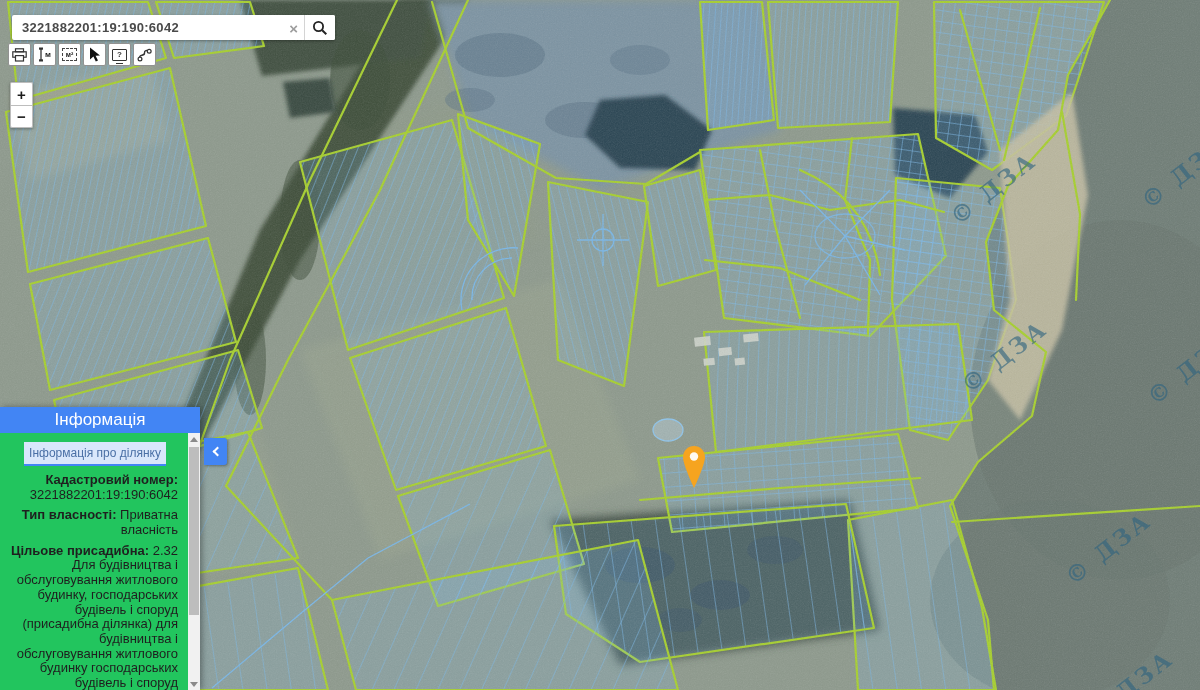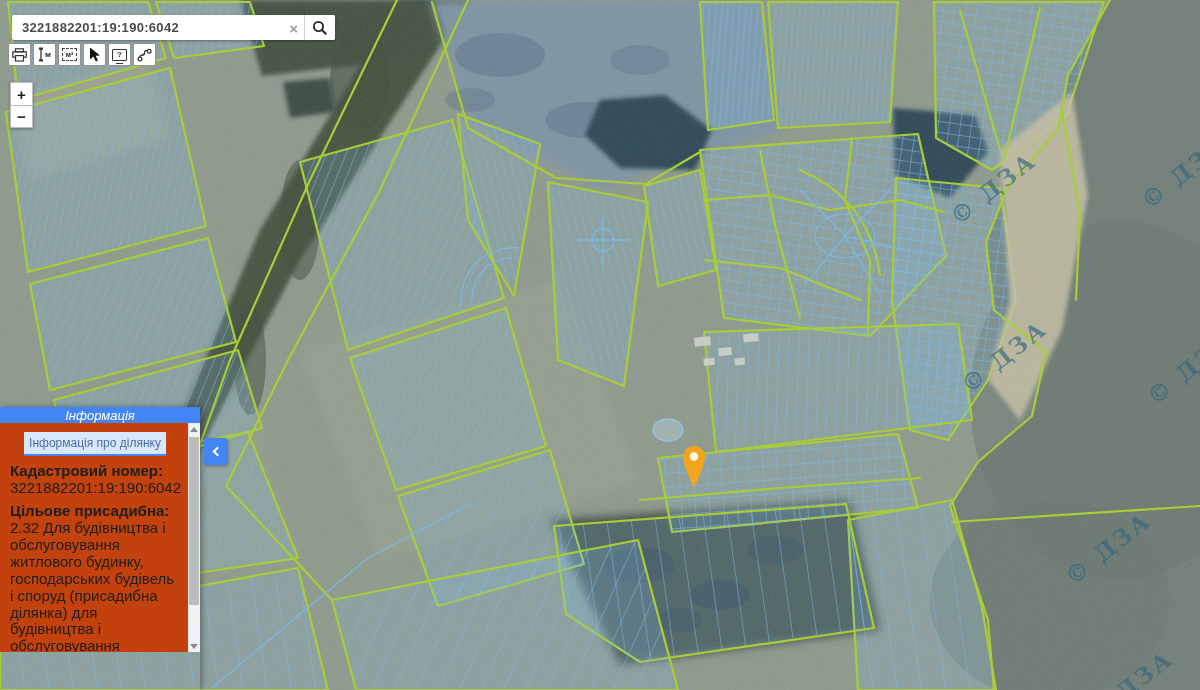--- a/index.html
+++ b/index.html
@@ -46,27 +46,27 @@
 
   
   .zoomctl{position:absolute;left:10px;top:82px;width:23px;box-shadow:0 1px 3px rgba(0,0,0,.35);}
   .zbtn{width:23px;height:23px;background:#fff;border:1px solid #bdbdbd;display:flex;align-items:center;justify-content:center;
         font-size:15px;font-weight:bold;color:#1b1b1b;cursor:pointer;padding:0;}
   .zbtn.zin{border-bottom:none;border-radius:2px 2px 0 0;}
   .zbtn.zout{border-radius:0 0 2px 2px;}
 
   
   .panel{position:absolute;left:0;top:407px;width:200px;height:283px;box-shadow:2px 0 6px rgba(0,0,0,.35);}
-  .panel-header{height:16px;background:var(--accent-blue,#4285f4);color:#fff;display:flex;
-                align-items:center;justify-content:center;font-size:13px;font-style:italic;}
-  .panel-body{position:relative;height:229px;background:#c2410c;overflow:hidden;}
+  .panel-header{height:26px;background:var(--accent-blue,#4285f4);color:#fff;display:flex;
+                align-items:center;justify-content:center;font-size:17px;}
+  .panel-body{position:relative;height:257px;background:#22c55e;overflow:hidden;}
   .panel-content{padding:7px 22px 4px 10px;}
   .ptab{margin:2px 12px 7px 14px;padding:4px 2px;background:#d9e7fb;border-bottom:2px solid var(--accent-blue,#4285f4);
         text-align:center;font-size:12px;color:#4a6fa5;cursor:pointer;}
-  .pfield{font-size:15px;line-height:1.13;color:#1f1f1f;margin:0 0 6px 0;}
+  .pfield{font-size:13px;line-height:1.13;color:#1f1f1f;margin:0 0 6px 0;text-align:right;}
   .pfield b{font-weight:bold;}
   .pfield .blockval{display:block;}
 
   
   .pscroll{position:absolute;right:0;top:0;bottom:0;width:12px;background:#f1f1f1;}
   .sarrow{position:absolute;left:0;width:12px;height:12px;display:flex;align-items:center;justify-content:center;cursor:pointer;}
   .sarrow.up{top:0;} .sarrow.down{bottom:0;}
   .tri-up{width:0;height:0;border-left:4px solid transparent;border-right:4px solid transparent;border-bottom:5px solid #8a8a8a;}
   .tri-down{width:0;height:0;border-left:4px solid transparent;border-right:4px solid transparent;border-top:5px solid #8a8a8a;}
   .sthumb{position:absolute;left:1px;width:10px;top:14px;height:168px;background:#bdbdbd;cursor:pointer;}
@@ -313,20 +313,23 @@
     <div class="panel-header">Інформація</div>
     <div class="panel-body">
       <div class="panel-content">
         <div class="ptab">Інформація про ділянку</div>
 
         <p class="pfield">
           <b>Кадастровий номер:</b>
           <span class="blockval">3221882201:19:190:6042</span>
         </p>
         <p class="pfield">
+          <b>Тип власності:</b> <span>Приватна власність</span>
+        </p>
+        <p class="pfield">
           <b>Цільове присадибна:</b> <span>2.32 Для будівництва і обслуговування житлового будинку, господарських будівель і споруд (присадибна ділянка) для будівництва і обслуговування житлового будинку господарських будівель і споруд (присадибна ділянка)</span>
         </p>
         <p class="pfield">
           <b>Площа:</b> <span>0.1 га</span>
         </p>
 
       </div>
 
       <div class="pscroll">
         <span class="sarrow up">

